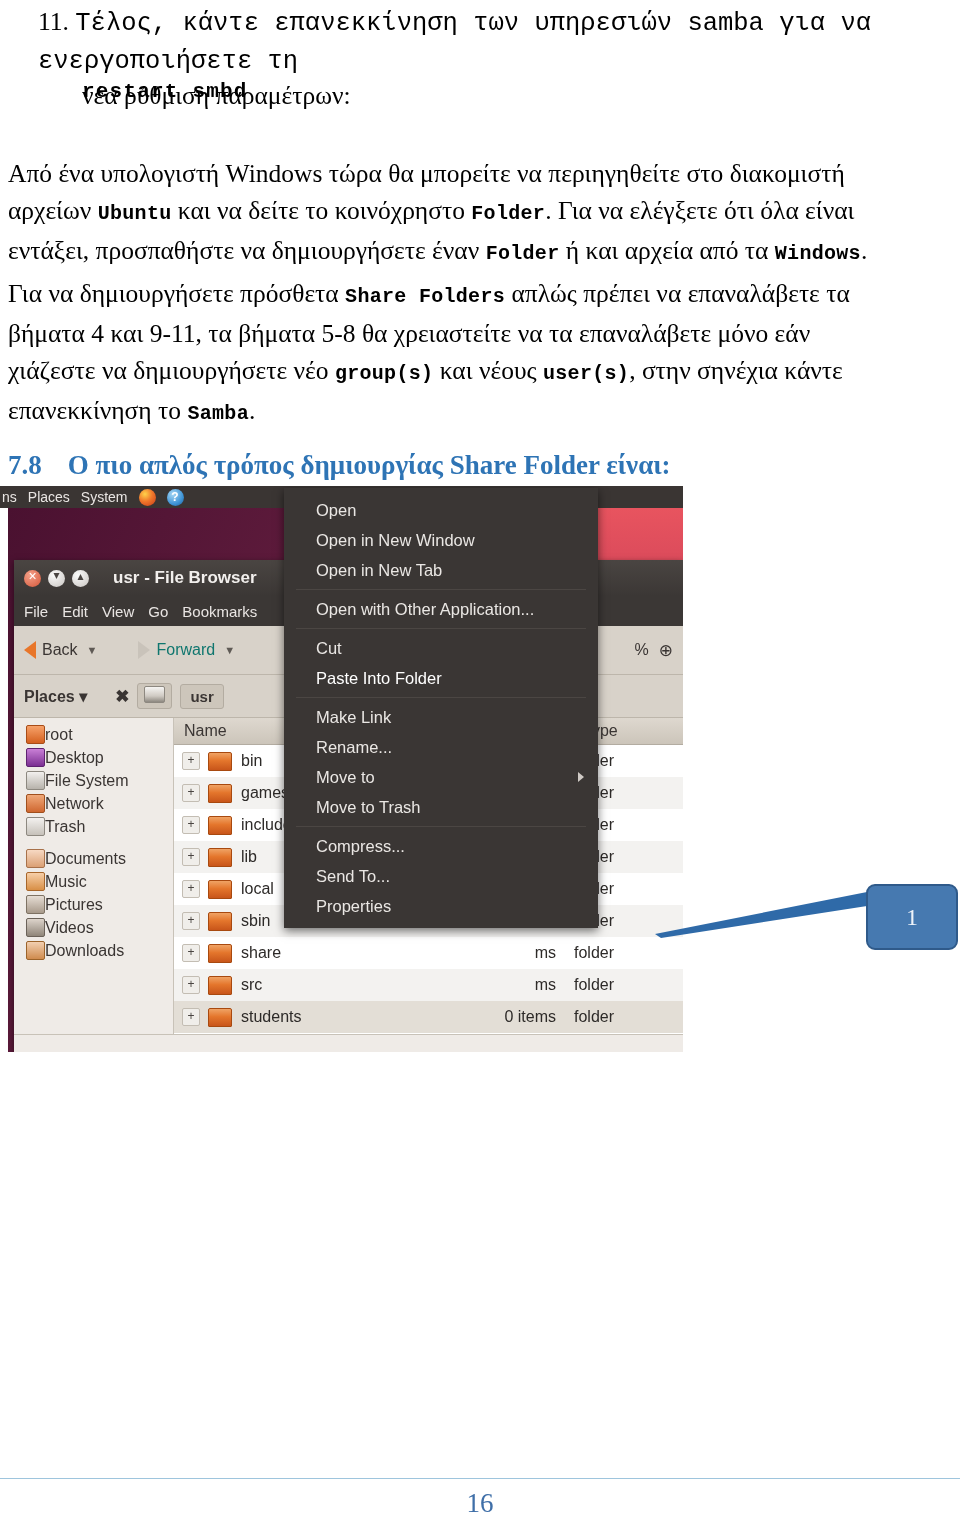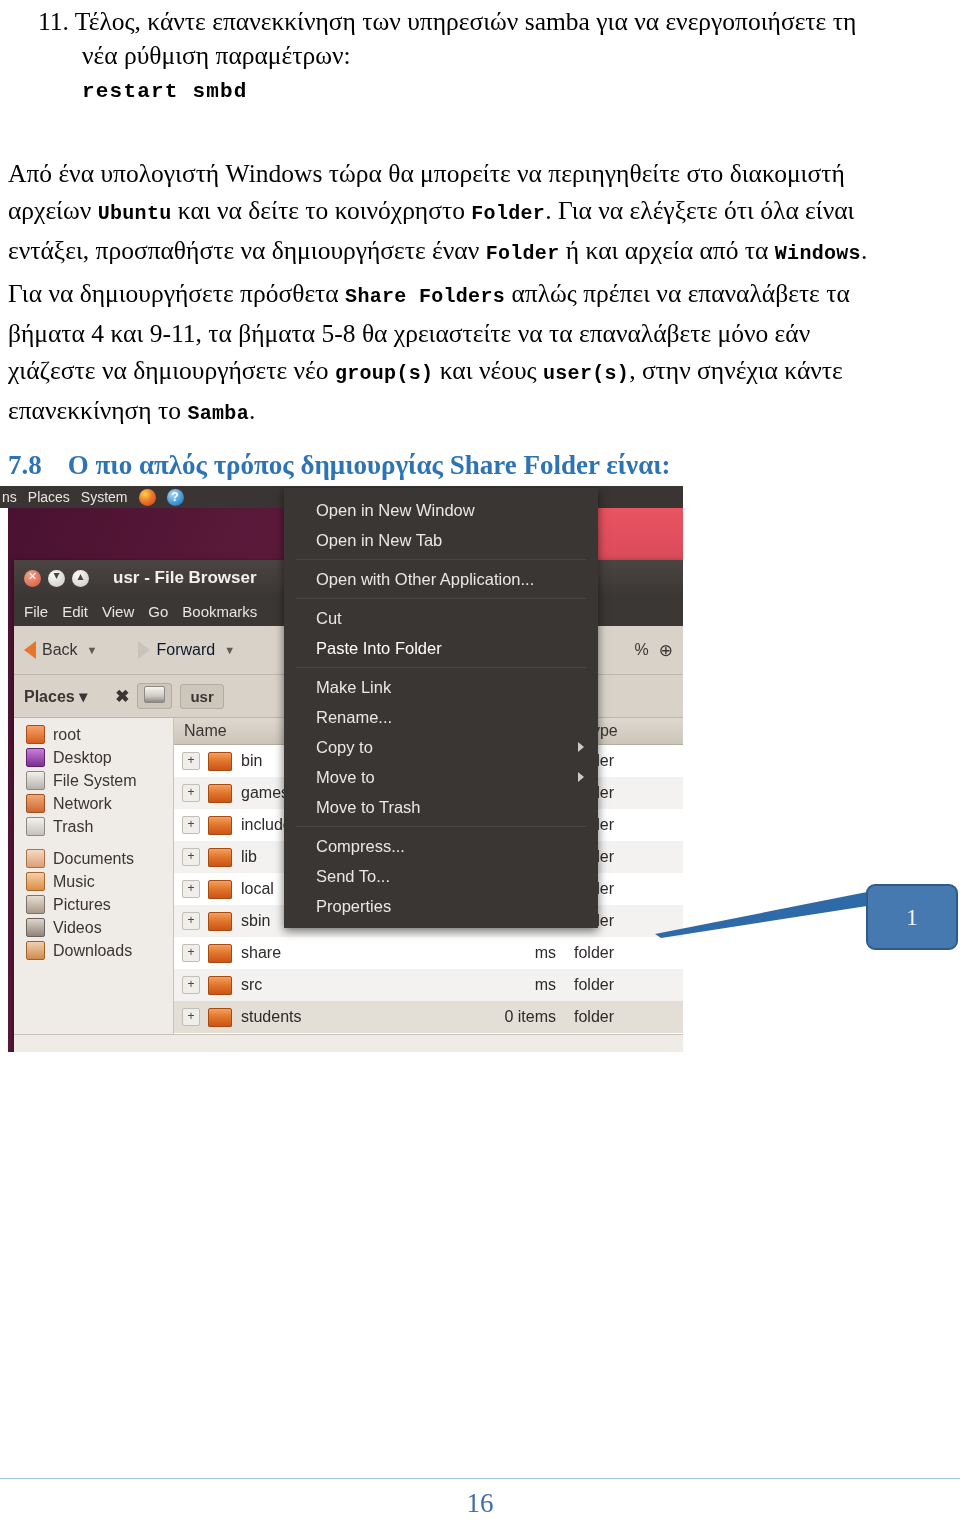--- a/index.html
+++ b/index.html
@@ -8,21 +8,21 @@
     font-family:"Liberation Serif", serif;
     color:#000;
     position:relative; overflow:hidden;
   }
   .page{position:relative;width:960px;height:1540px;}
   .numbered{
     position:absolute; left:38px; top:4px; width:860px;
     font-size:25.5px; line-height:36px;
   }
   .numbered .num{display:inline;}
-  .numbered .body{display:inline;}
+  .numbered .body{display:inline;font-family:Liberation Mono, monospace;}
   .num-indent{display:block; padding-left:44px; margin-top:-2px;}
 
   .code{
     position:absolute; left:82px; top:80px;
     font-family:"Liberation Mono", monospace;
     font-weight:bold; font-size:21px; letter-spacing:1.2px;
   }
 
   .para{
     position:absolute; left:8px; width:880px;
@@ -97,21 +97,21 @@
   .wtitle{color:#f2efed;font-size:17px;font-weight:bold;margin-left:17px;}
   .menubar{
     height:30px;background:#3b3735;display:flex;align-items:center;
     gap:14px;padding-left:10px;color:#e9e5e3;font-size:15px;
   }
   .toolbar{
     height:48px;background:#d8d2c9;display:flex;align-items:center;
     gap:9px;padding-left:10px;border-bottom:1px solid #bdb6ab;
   }
   .tb-btn{display:flex;align-items:center;gap:6px;font-size:16px;color:#3a3533;}
-  .tb-btn.dim{color:#0f172a;padding-left:32px;}
+  .tb-btn.dim{color:#0f766e;padding-left:32px;}
   .arrow-l{
     width:0;height:0;border-top:9px solid transparent;border-bottom:9px solid transparent;
     border-right:12px solid #e8762a;display:inline-block;
   }
   .arrow-r{
     width:0;height:0;border-top:9px solid transparent;border-bottom:9px solid transparent;
     border-left:12px solid #c9c3ba;display:inline-block;
   }
   .caret{font-size:11px;color:#5f5a55;}
   .tb-right{margin-left:auto;display:flex;align-items:center;gap:10px;padding-right:10px;font-size:16px;color:#3a3533;}
@@ -134,21 +134,21 @@
   }
   .content{
     display:flex; height:316px; background:#fff;
     border-top:1px solid #bdb6ab;
   }
   .sidebar{
     width:190px; background:#efebe7; border-right:1px solid #c8c2b8;
     padding-top:5px; box-sizing:border-box;
   }
   .sb-item{
-    display:flex;align-items:center;gap:8px;padding:2px 0 2px 12px;
+    display:flex;align-items:center;padding:2px 0 2px 12px;
     font-size:16px;color:#3a3533;
   }
   .sb-ic{width:17px;height:17px;border-radius:2px;display:inline-block;flex:0 0 17px;}
   .ic-root{background:linear-gradient(180deg,#f7a26a,#d4601f);border:1px solid #a84c17;}
   .ic-desktop{background:linear-gradient(180deg,#c97fd6,#7b2f92);border:1px solid #5e2270;}
   .ic-fs{background:linear-gradient(180deg,#f2f0ee,#b7b2ab);border:1px solid #8d8880;}
   .ic-net{background:linear-gradient(180deg,#f0a97a,#cf6730);border:1px solid #a04f1d;}
   .ic-trash{background:linear-gradient(180deg,#f3f1ef,#c6c1ba);border:1px solid #8d8880;}
   .ic-docs{background:linear-gradient(180deg,#f7d9c3,#dba074);border:1px solid #a8714a;}
   .ic-music{background:linear-gradient(180deg,#f7cfa8,#d88f46);border:1px solid #a8662a;}
@@ -422,35 +422,32 @@
             <span class="fsize">0 items</span>
             <span class="ftype">folder</span>
           </div>
         </div>
       </div>
 
       <div class="statusbar"></div>
     </div>
 
     <div class="ctx" style="left:284px; top:2px;">
+      <div class="ctx-item">Open</div>
       <div class="ctx-item">Open in New Window</div>
       <div class="ctx-item">Open in New Tab</div>
       <div class="ctx-sep"></div>
       <div class="ctx-item">Open with Other Application...</div>
       <div class="ctx-sep"></div>
       <div class="ctx-item">Cut</div>
       <div class="ctx-item disabled">Paste Into Folder</div>
       <div class="ctx-sep"></div>
       <div class="ctx-item">Make Link</div>
       <div class="ctx-item">Rename...</div>
       <div class="ctx-item">
-        <span>Copy to</span>
-        <span class="sub-arrow"></span>
-      </div>
-      <div class="ctx-item">
         <span>Move to</span>
         <span class="sub-arrow"></span>
       </div>
       <div class="ctx-item">Move to Trash</div>
       <div class="ctx-sep"></div>
       <div class="ctx-item">Compress...</div>
       <div class="ctx-item">Send To...</div>
       <div class="ctx-item">Properties</div>
     </div>
 

